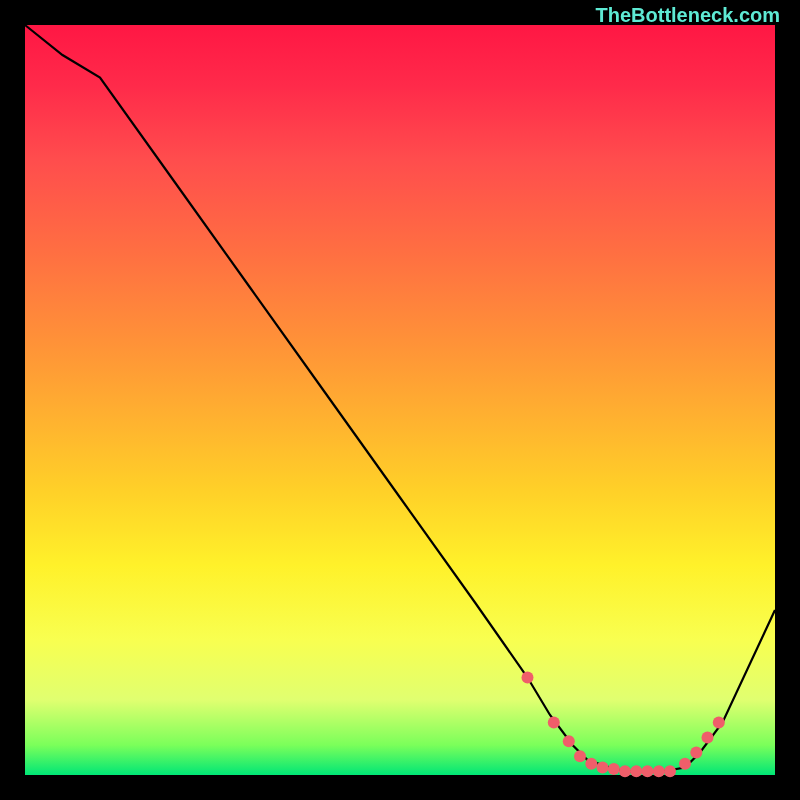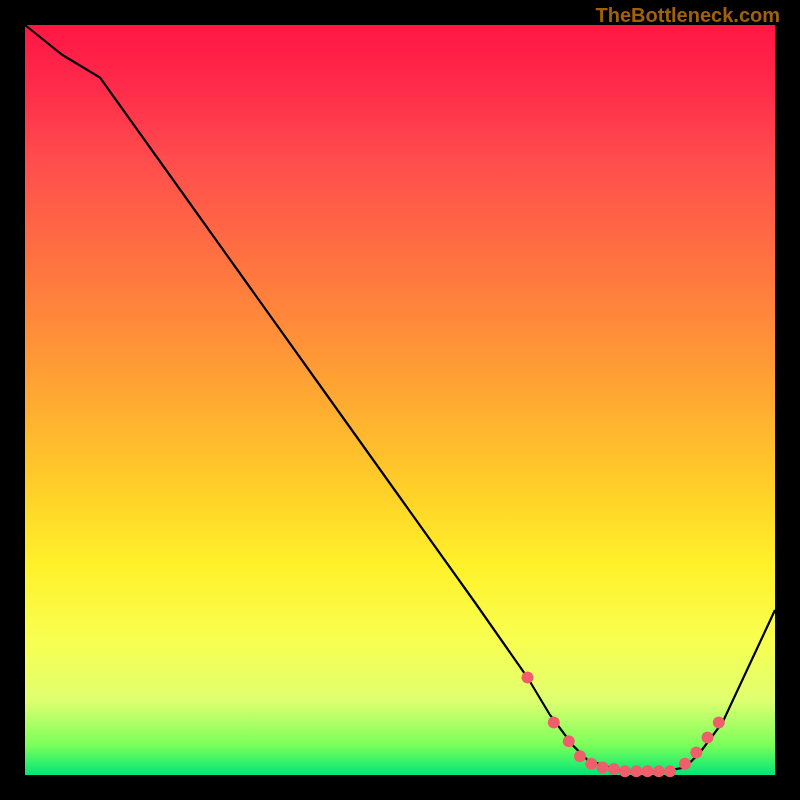--- a/index.html
+++ b/index.html
@@ -8,21 +8,21 @@
     height: 800px;
     background: #000;
     position: relative;
     font-family: Arial, sans-serif;
     overflow: hidden;
   }
   .watermark {
     position: absolute;
     top: 4px;
     right: 20px;
-    color: #a16207;
+    color: #5eead4;
     font-size: 20px;
     font-weight: bold;
     z-index: 10;
   }
   .plot-area {
     position: absolute;
     left: 25px;
     top: 25px;
     width: 750px;
     height: 750px;

